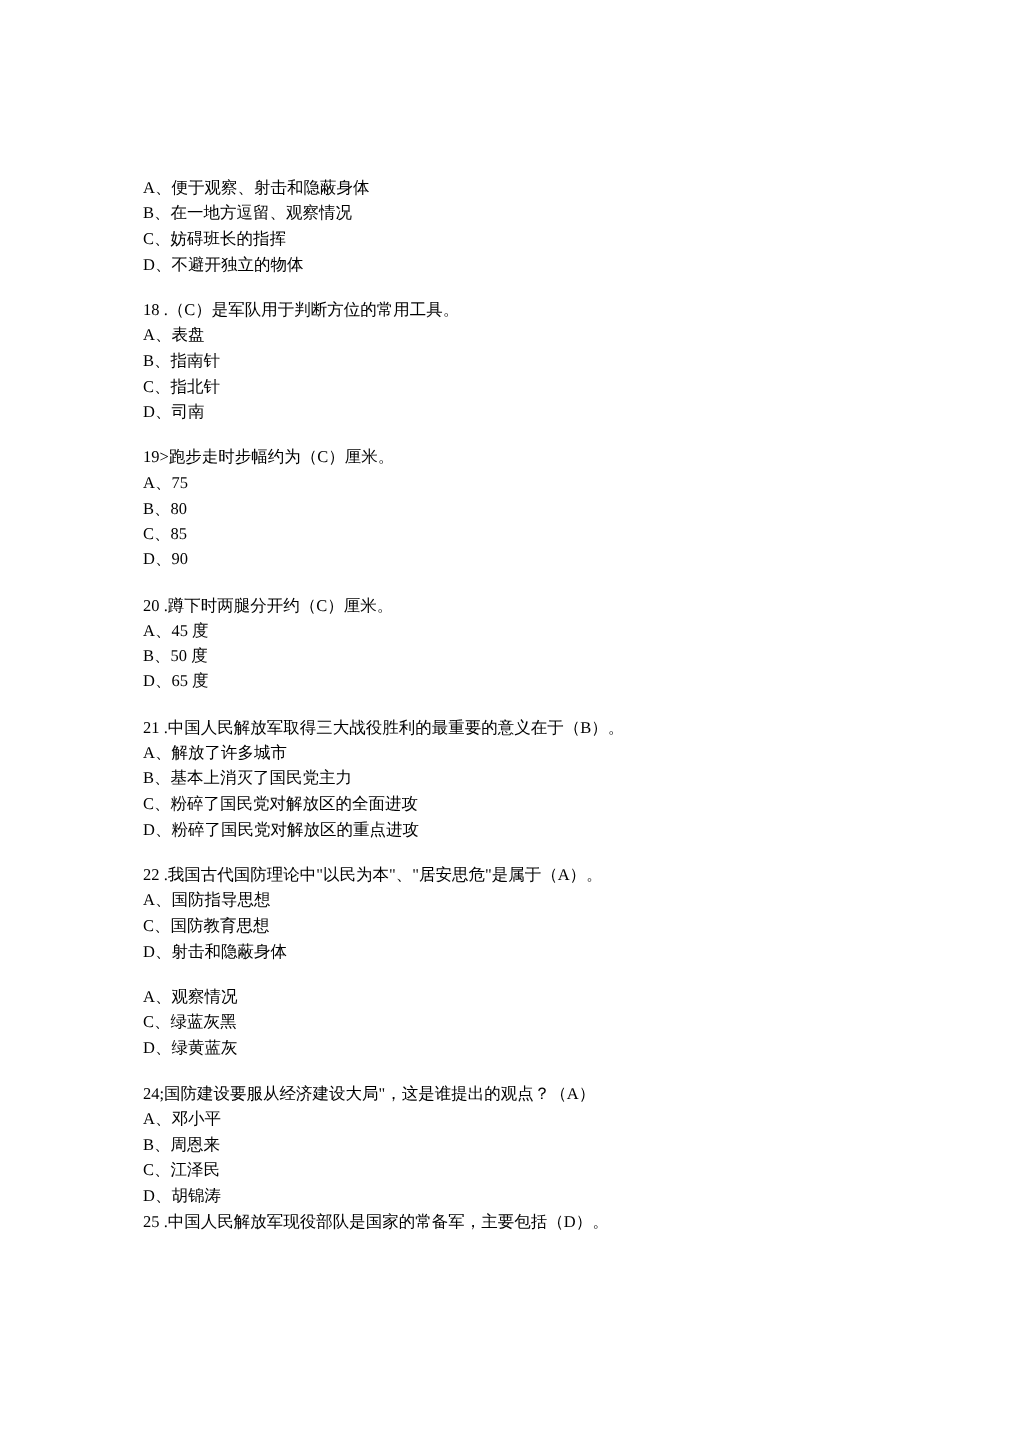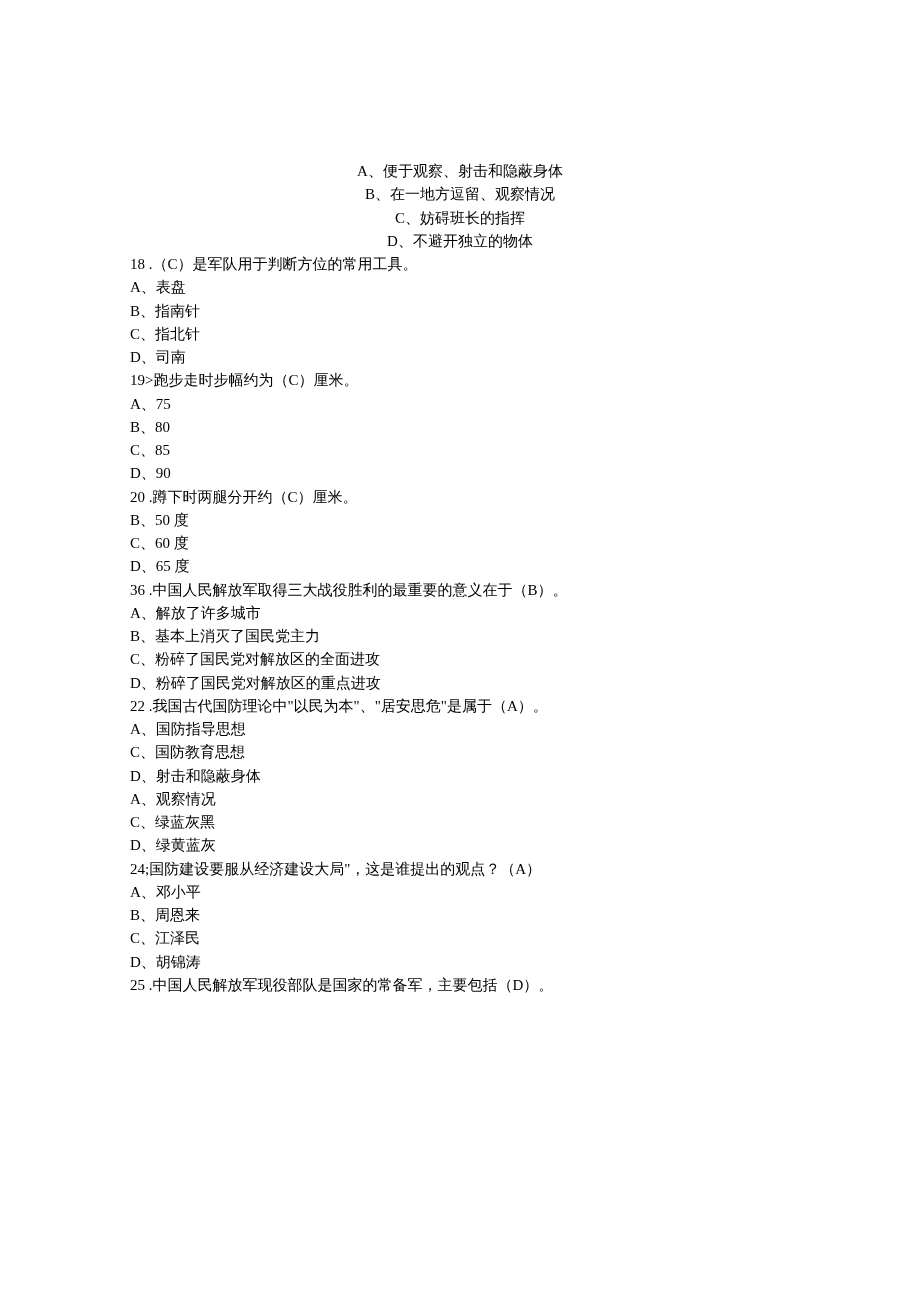--- a/index.html
+++ b/index.html
@@ -13,30 +13,30 @@
       line-height: 1.55;
       color: #000;
       background: #fff;
       width: 920px;
       padding: 160px 130px 100px 130px;
     }
     .option {
       display: block;
     }
     .question {
+      margin-top: 18px;
     }
     .question:first-child {
       margin-top: 0;
     }
     .q-text {
       display: block;
     }
     .no-top-margin {
       margin-top: 0;
-      text-align: center;
     }
   </style>
 </head>
 <body>
 
 <div class="question no-top-margin">
   <span class="option">A、便于观察、射击和隐蔽身体</span>
   <span class="option">B、在一地方逗留、观察情况</span>
   <span class="option">C、妨碍班长的指挥</span>
   <span class="option">D、不避开独立的物体</span>
@@ -53,27 +53,27 @@
 <div class="question">
   <span class="q-text">19&gt;跑步走时步幅约为（C）厘米。</span>
   <span class="option">A、75</span>
   <span class="option">B、80</span>
   <span class="option">C、85</span>
   <span class="option">D、90</span>
 </div>
 
 <div class="question">
   <span class="q-text">20  .蹲下时两腿分开约（C）厘米。</span>
+  <span class="option">A、45 度</span>
   <span class="option">B、50 度</span>
-  <span class="option">C、60 度</span>
   <span class="option">D、65 度</span>
 </div>
 
 <div class="question">
-  <span class="q-text">36  .中国人民解放军取得三大战役胜利的最重要的意义在于（B）。</span>
+  <span class="q-text">21  .中国人民解放军取得三大战役胜利的最重要的意义在于（B）。</span>
   <span class="option">A、解放了许多城市</span>
   <span class="option">B、基本上消灭了国民党主力</span>
   <span class="option">C、粉碎了国民党对解放区的全面进攻</span>
   <span class="option">D、粉碎了国民党对解放区的重点进攻</span>
 </div>
 
 <div class="question">
   <span class="q-text">22  .我国古代国防理论中"以民为本"、"居安思危"是属于（A）。</span>
   <span class="option">A、国防指导思想</span>
   <span class="option">C、国防教育思想</span>

